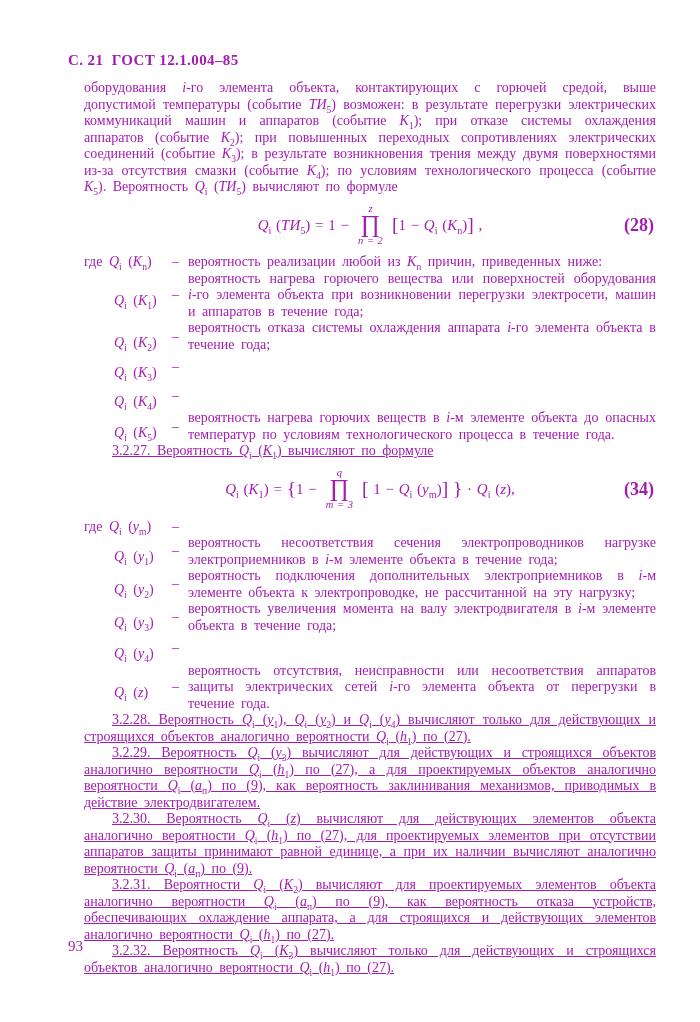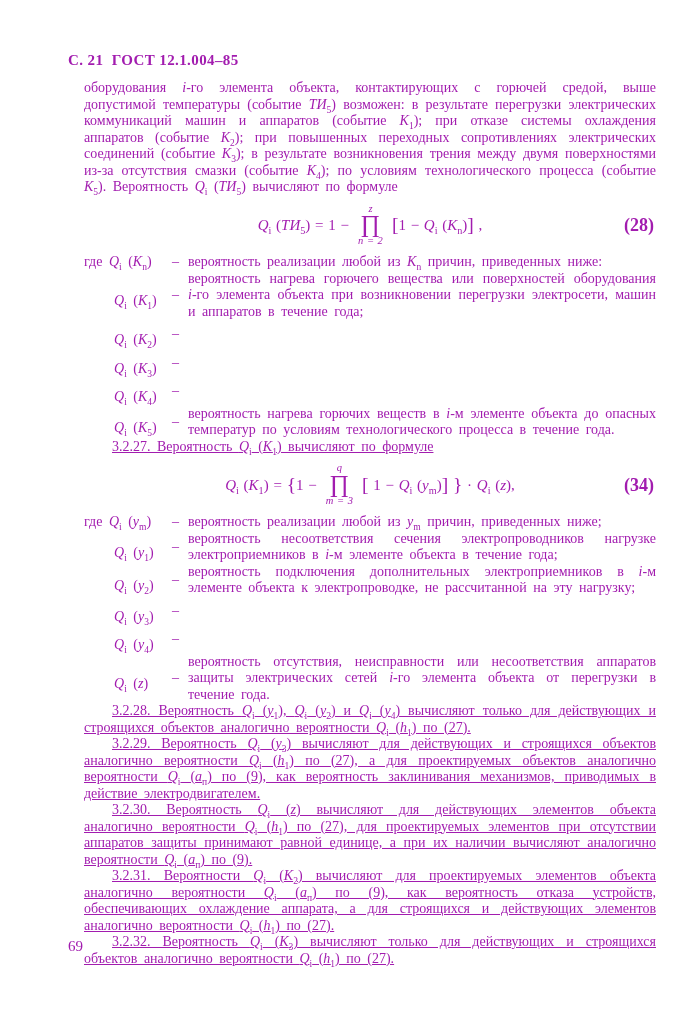--- a/index.html
+++ b/index.html
@@ -98,20 +98,21 @@
           <span class="def-text">вероятность реализации любой из <i>К</i><sub>n</sub> причин, приведенных ниже:</span>
         </div>
         <div class="def-row">
           <span class="def-term"><i>Q</i><sub>i</sub> (<i>К</i><sub>1</sub>)</span>
           <span class="def-sep">–</span>
           <span class="def-text">вероятность нагрева горючего вещества или поверхностей оборудования <i>i</i>-го элемента объекта при возникновении перегрузки электросети, машин и аппаратов в течение года;</span>
         </div>
         <div class="def-row">
           <span class="def-term"><i>Q</i><sub>i</sub> (<i>К</i><sub>2</sub>)</span>
           <span class="def-sep">–</span>
+          <span class="def-text">вероятность отказа системы охлаждения аппарата <i>i</i>-го элемента объекта в течение года;</span>
         </div>
         <div class="def-row">
           <span class="def-term"><i>Q</i><sub>i</sub> (<i>К</i><sub>3</sub>)</span>
           <span class="def-sep">–</span>
         </div>
         <div class="def-row">
           <span class="def-term"><i>Q</i><sub>i</sub> (<i>К</i><sub>4</sub>)</span>
           <span class="def-sep">–</span>
         </div>
         <div class="def-row">
@@ -128,46 +129,46 @@
           <span class="p-op">∏</span>
           <span class="p-lo">m = 3</span>
         </span>
         <span class="f-part"><b>[</b> 1 − <i>Q</i><sub>i</sub> (<i>y</i><sub>m</sub>)<b>]</b> <b>}</b> · <i>Q</i><sub>i</sub> (<i>z</i>),</span>
         <span class="f-num">(34)</span>
       </div>
       <div class="deflist">
         <div class="def-row lead">
           <span class="def-term">где <i>Q</i><sub>i</sub> (<i>y</i><sub>m</sub>)</span>
           <span class="def-sep">–</span>
-          <span class="def-text">вероятность реализации любой из <i>y</i><sub>m</sub> причин, приведенных ниже;</span>
         </div>
         <div class="def-row">
           <span class="def-term"><i>Q</i><sub>i</sub> (<i>y</i><sub>1</sub>)</span>
           <span class="def-sep">–</span>
           <span class="def-text">вероятность несоответствия сечения электропроводников нагрузке электроприемников в <i>i</i>-м элементе объекта в течение года;</span>
         </div>
         <div class="def-row">
           <span class="def-term"><i>Q</i><sub>i</sub> (<i>y</i><sub>2</sub>)</span>
           <span class="def-sep">–</span>
           <span class="def-text">вероятность подключения дополнительных электроприемников в <i>i</i>-м элементе объекта к электропроводке, не рассчитанной на эту нагрузку;</span>
         </div>
         <div class="def-row">
           <span class="def-term"><i>Q</i><sub>i</sub> (<i>y</i><sub>3</sub>)</span>
           <span class="def-sep">–</span>
+          <span class="def-text">вероятность увеличения момента на валу электродвигателя в <i>i</i>-м элементе объекта в течение года;</span>
         </div>
         <div class="def-row">
           <span class="def-term"><i>Q</i><sub>i</sub> (<i>y</i><sub>4</sub>)</span>
           <span class="def-sep">–</span>
         </div>
         <div class="def-row">
           <span class="def-term"><i>Q</i><sub>i</sub> (<i>z</i>)</span>
           <span class="def-sep">–</span>
           <span class="def-text">вероятность отсутствия, неисправности или несоответствия аппаратов защиты электрических сетей <i>i</i>-го элемента объекта от перегрузки в течение года.</span>
         </div>
       </div>
       <p class="para indent">3.2.28. Вероятность <i>Q</i><sub>i</sub> (<i>y</i><sub>1</sub>), <i>Q</i><sub>i</sub> (<i>y</i><sub>2</sub>) и <i>Q</i><sub>i</sub> (<i>y</i><sub>4</sub>) вычисляют только для действующих и строящихся объектов аналогично вероятности <i>Q</i><sub>i</sub> (<i>h</i><sub>1</sub>) по (27).</p>
       <p class="para indent">3.2.29. Вероятность <i>Q</i><sub>i</sub> (<i>y</i><sub>3</sub>) вычисляют для действующих и строящихся объектов аналогично вероятности <i>Q</i><sub>i</sub> (<i>h</i><sub>1</sub>) по (27), а для проектируемых объектов аналогично вероятности <i>Q</i><sub>i</sub> (<i>a</i><sub>п</sub>) по (9), как вероятность заклинивания механизмов, приводимых в действие электродвигателем.</p>
       <p class="para indent">3.2.30. Вероятность <i>Q</i><sub>i</sub> (<i>z</i>) вычисляют для действующих элементов объекта аналогично вероятности <i>Q</i><sub>i</sub> (<i>h</i><sub>1</sub>) по (27), для проектируемых элементов при отсутствии аппаратов защиты принимают равной единице, а при их наличии вычисляют аналогично вероятности <i>Q</i><sub>i</sub> (<i>a</i><sub>п</sub>) по (9).</p>
       <p class="para indent">3.2.31. Вероятности <i>Q</i><sub>i</sub> (<i>К</i><sub>2</sub>) вычисляют для проектируемых элементов объекта аналогично вероятности <i>Q</i><sub>i</sub> (<i>a</i><sub>п</sub>) по (9), как вероятность отказа устройств, обеспечивающих охлаждение аппарата, а для строящихся и действующих элементов аналогично вероятности <i>Q</i><sub>i</sub> (<i>h</i><sub>1</sub>) по (27).</p>
       <p class="para indent">3.2.32. Вероятность <i>Q</i><sub>i</sub> (<i>К</i><sub>3</sub>) вычисляют только для действующих и строящихся объектов аналогично вероятности <i>Q</i><sub>i</sub> (<i>h</i><sub>1</sub>) по (27).</p>
     </div>
-  <div class="page-number">69</div>
+  <div class="page-number">93</div>
 </div>
 
 </body></html>

